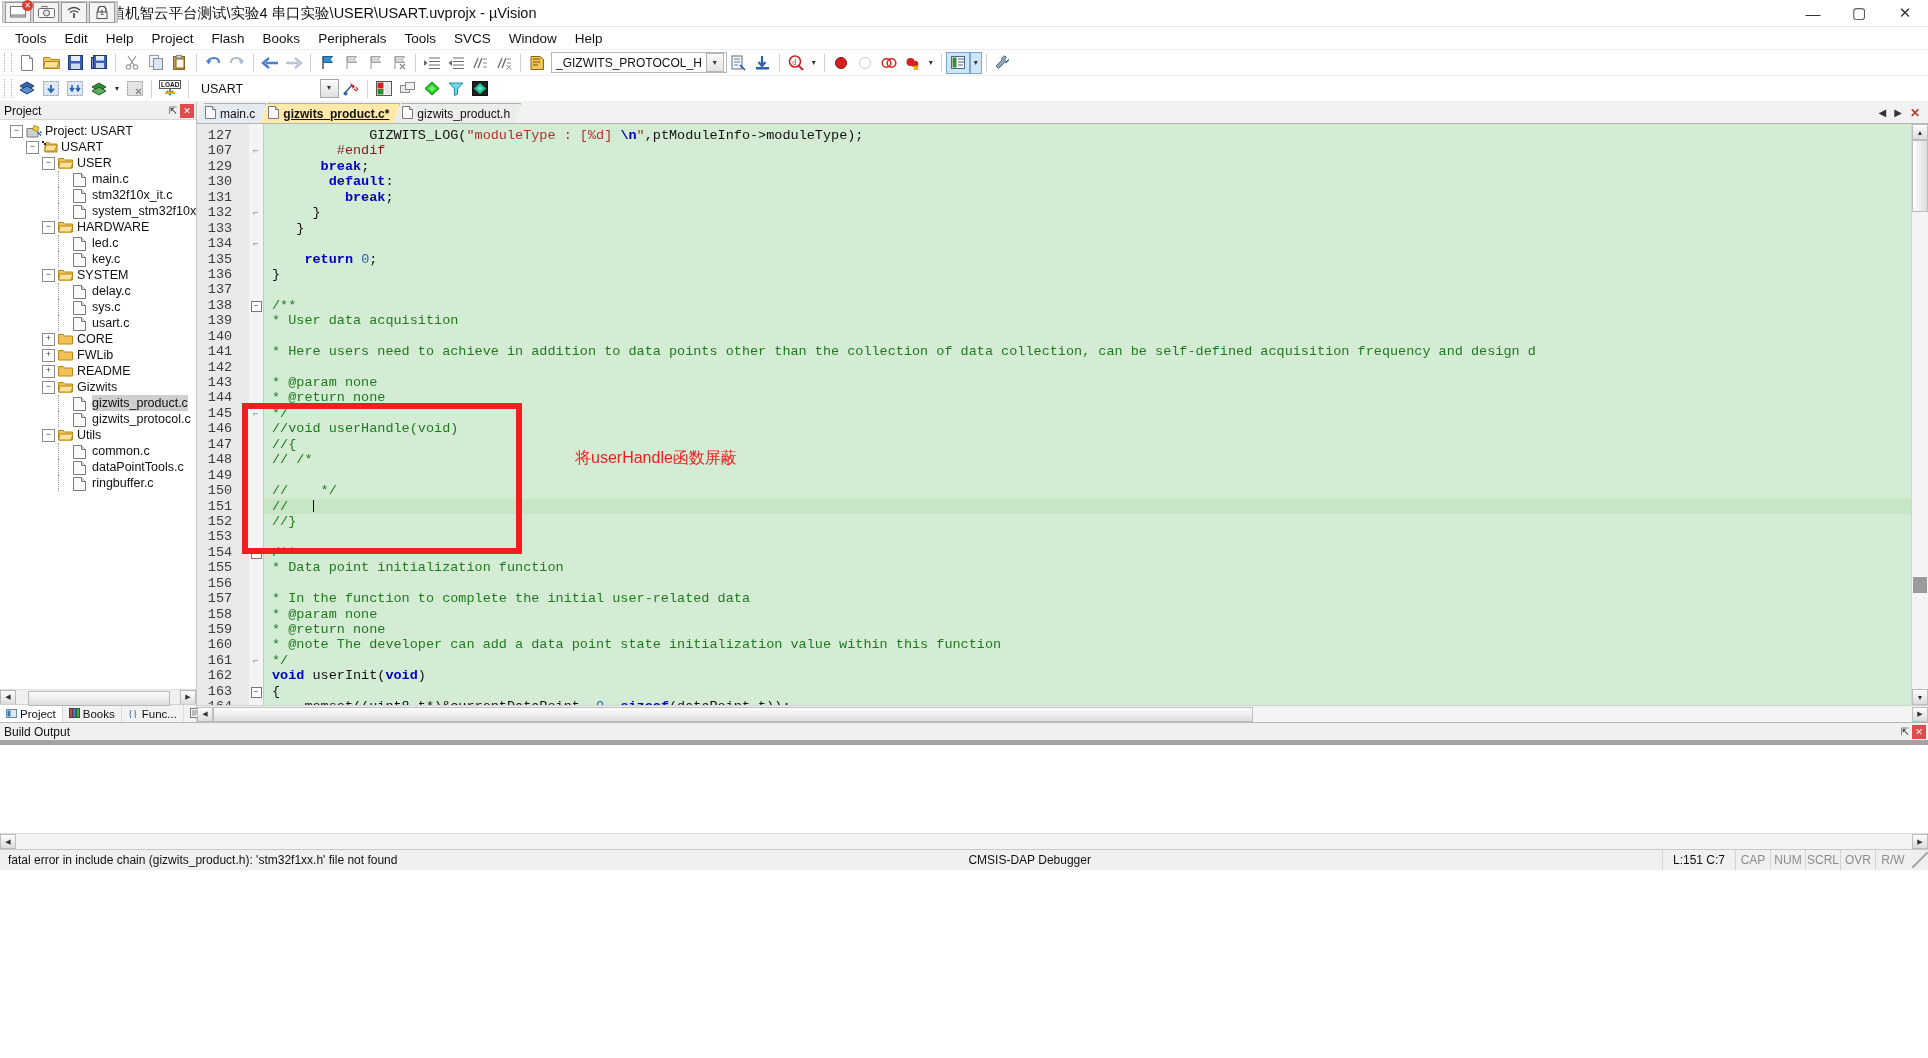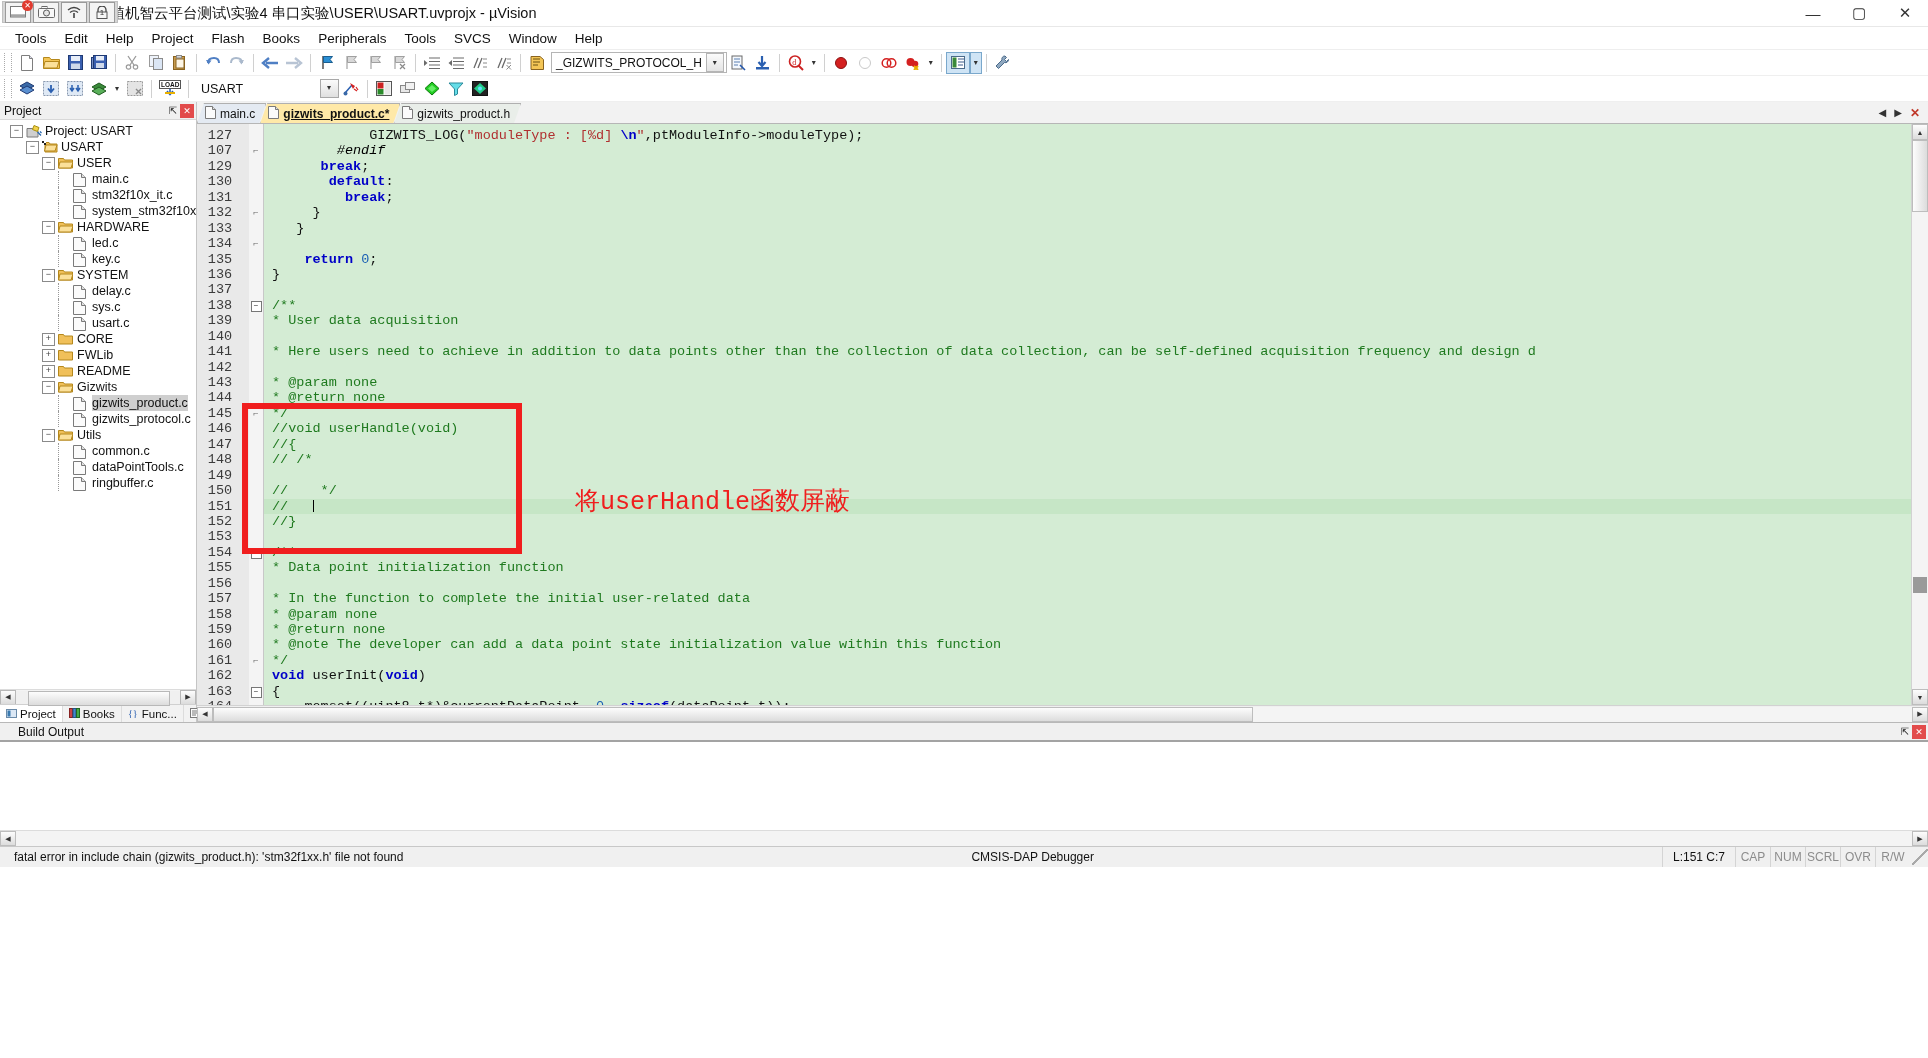--- a/index.html
+++ b/index.html
@@ -101,57 +101,57 @@
   .fold{width:14px;background:#f4f4f4;flex:none;border-right:1px solid #c8c8c8;padding-top:4px;position:relative;}
   .fline{height:15.45px;line-height:15.45px;text-align:center;font-size:9px;color:#666;}
   .fbox{display:inline-block;width:9px;height:9px;border:1px solid #777;background:#fff;
     font-size:8px;line-height:7px;color:#333;}
   .code{flex:1;padding-top:4px;font-family:"Liberation Mono", monospace;font-size:13.5px;
     white-space:pre;overflow:hidden;position:relative;}
   .cline{height:15.45px;line-height:15.45px;padding-left:8px;}
   .cline.cur{background:#c6e6c6;}
   .kw{color:#0000c8;font-weight:bold;}
   .cm{color:#1f7a1f;}
-  .pp{color:#000000;font-style:italic;}
+  .pp{color:#7f1d1d;}
   .str{color:#b03030;}
   .num{color:#1a5fb4;}
   .pl{color:#111;}
   .caret-bar{display:inline-block;width:1px;height:12px;background:#000;vertical-align:-2px;}
 
   .redbox{position:absolute;border:6px solid #f01e1e;pointer-events:none;}
-  .cn-note{position:absolute;color:#f01e1e;font-size:25px;font-family:Liberation Mono, monospace;
-    white-space:nowrap;margin-top:36px;}
+  .cn-note{position:absolute;color:#f01e1e;font-size:16px;font-family:Liberation Sans, sans-serif;
+    white-space:nowrap;}
 
   .vscroll{width:16px;background:#f0f0f0;border-left:1px solid #d2d2d2;flex:none;
     display:flex;flex-direction:column;}
   .vs-arrow{height:16px;background:linear-gradient(#fdfdfd,#dcdcdc);border:1px solid #bdbdbd;
     font-size:7px;display:flex;align-items:center;justify-content:center;color:#333;box-sizing:border-box;}
   .vs-track{flex:1;position:relative;background:#f4f4f4;}
   .vs-thumb{position:absolute;top:0;left:0;right:0;height:72px;
     background:linear-gradient(to right,#fdfdfd,#dcdcdc);border:1px solid #bdbdbd;box-sizing:border-box;}
   .vs-mark{position:absolute;left:1px;right:1px;height:16px;background:#9a9a9a;}
 
   .hbar-row{height:16px;display:flex;align-items:center;background:#f0f0f0;border-top:1px solid #d2d2d2;}
   .hb-arrow{width:16px;height:15px;background:linear-gradient(#fdfdfd,#dcdcdc);border:1px solid #bdbdbd;
     font-size:7px;display:flex;align-items:center;justify-content:center;color:#333;box-sizing:border-box;}
   .hb-track{flex:1;height:15px;background:#f4f4f4;position:relative;}
   .hb-thumb{position:absolute;left:0;top:0;width:1040px;height:15px;
     background:linear-gradient(#fdfdfd,#dcdcdc);border:1px solid #bdbdbd;box-sizing:border-box;}
 
   
   .build{border-top:1px solid #b8b8b8;background:#fff;display:flex;flex-direction:column;}
-  .build-head{height:17px;background:#f0f0f0;border-bottom:2px solid #a3a3a3;display:flex;
-    align-items:center;padding-left:18px;font-size:12px;color:#111;}
+  .build-head{height:17px;background:#f0f0f0;border-bottom:5px solid #a3a3a3;display:flex;
+    align-items:center;padding-left:4px;font-size:12px;color:#111;}
   .build-body{height:88px;background:#fff;position:relative;}
   .build-hscroll{height:15px;display:flex;align-items:center;background:#f0f0f0;border-top:1px solid #dcdcdc;}
 
   
   .statusbar{height:20px;background:#f0f0f0;border-top:1px solid #c8c8c8;display:flex;
     align-items:center;font-size:12px;color:#111;}
-  .st-msg{padding-left:14px;flex:none;}
+  .st-msg{padding-left:8px;flex:none;}
   .st-spacer{flex:1;}
   .st-cell{padding:0 10px;border-left:1px solid #d4d4d4;height:20px;line-height:20px;white-space:nowrap;}
   .st-kcell{width:34px;text-align:center;border-left:1px solid #d4d4d4;height:20px;line-height:20px;color:#8c8c8c;}
   .st-grip{width:16px;height:16px;margin-left:2px;background:
     linear-gradient(135deg,transparent 45%,#a9a9a9 45%,#a9a9a9 55%,transparent 55%);}
 </style>
 </head>
 <body>
 
 <div class="titlebar">

